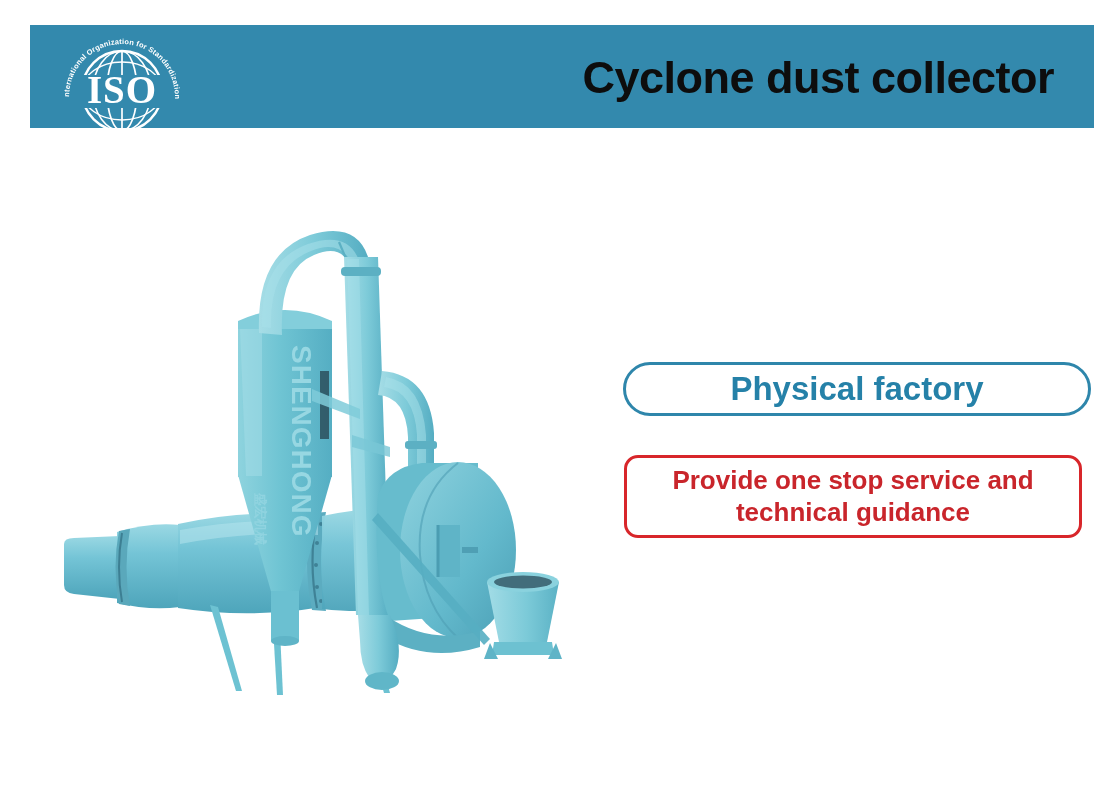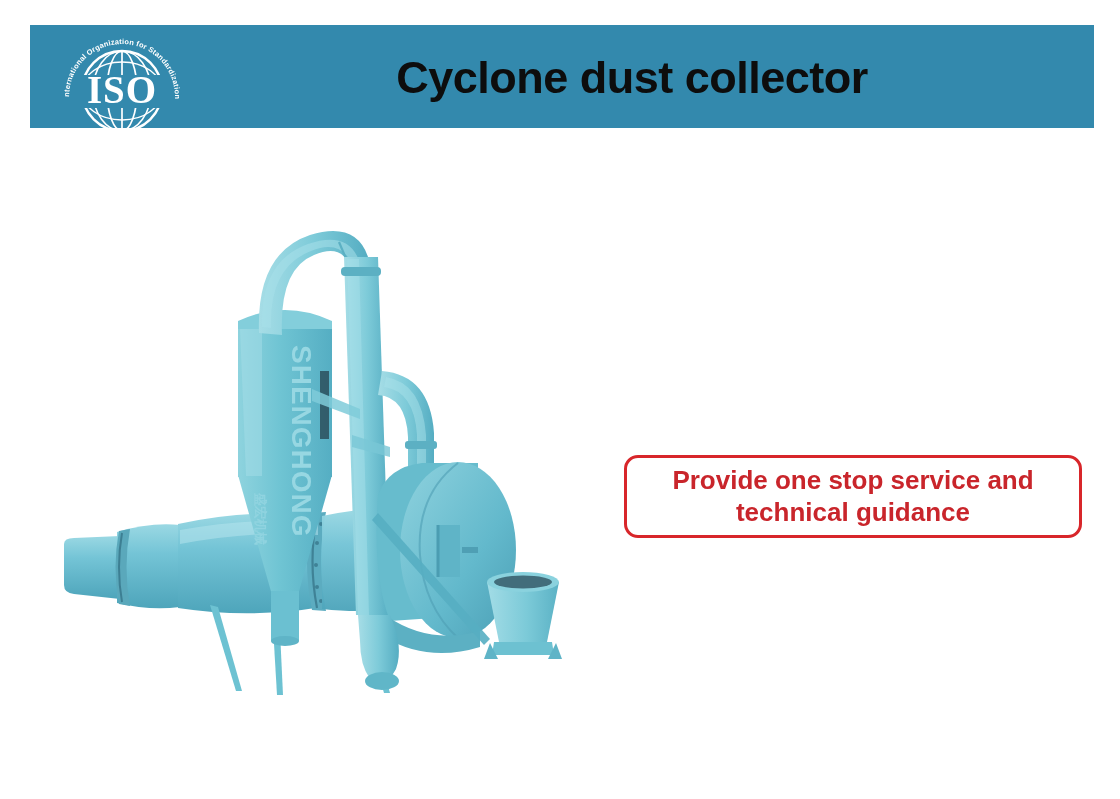--- a/index.html
+++ b/index.html
@@ -32,21 +32,21 @@
     background: #3389ad;
     box-sizing: border-box;
   }
 
   .header-title {
     position: absolute;
     left: 180px;
     right: 40px;
     top: 50%;
     transform: translateY(-50%);
-    text-align: center;
+    text-align: right;
     color: #0d0d0d;
     font-size: 45px;
     font-weight: bold;
     letter-spacing: -0.5px;
     line-height: 1;
     white-space: nowrap;
     font-family: "Liberation Sans", sans-serif;
   }
 
   
@@ -285,18 +285,21 @@
       </g>
 
       <g>
         <path d="M 298,420 L 330,420 Q 344,452 336,474 Q 326,494 310,484
                  Q 300,470 300,446 Z" fill="url(#pipeG)"></path>
         <ellipse cx="322" cy="486" rx="17" ry="9" fill="#60b6c8"></ellipse>
       </g>
     </svg>
   </div>
 
+  <div class="callout callout-primary">
+    <span class="callout-text">Physical factory</span>
+  </div>
 
   <div class="callout callout-secondary">
     <span class="callout-text">Provide one stop service and technical guidance</span>
   </div>
 
 </div>
 
 </body></html>

